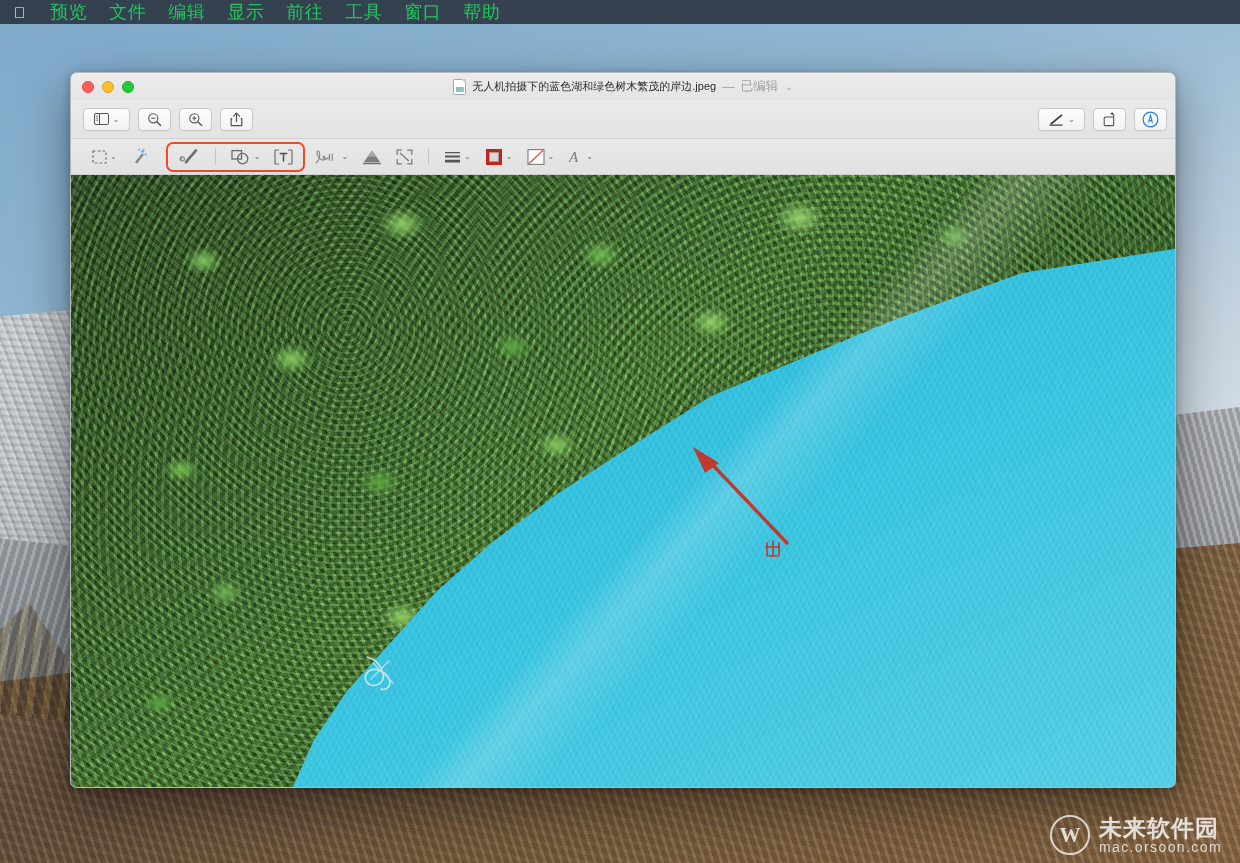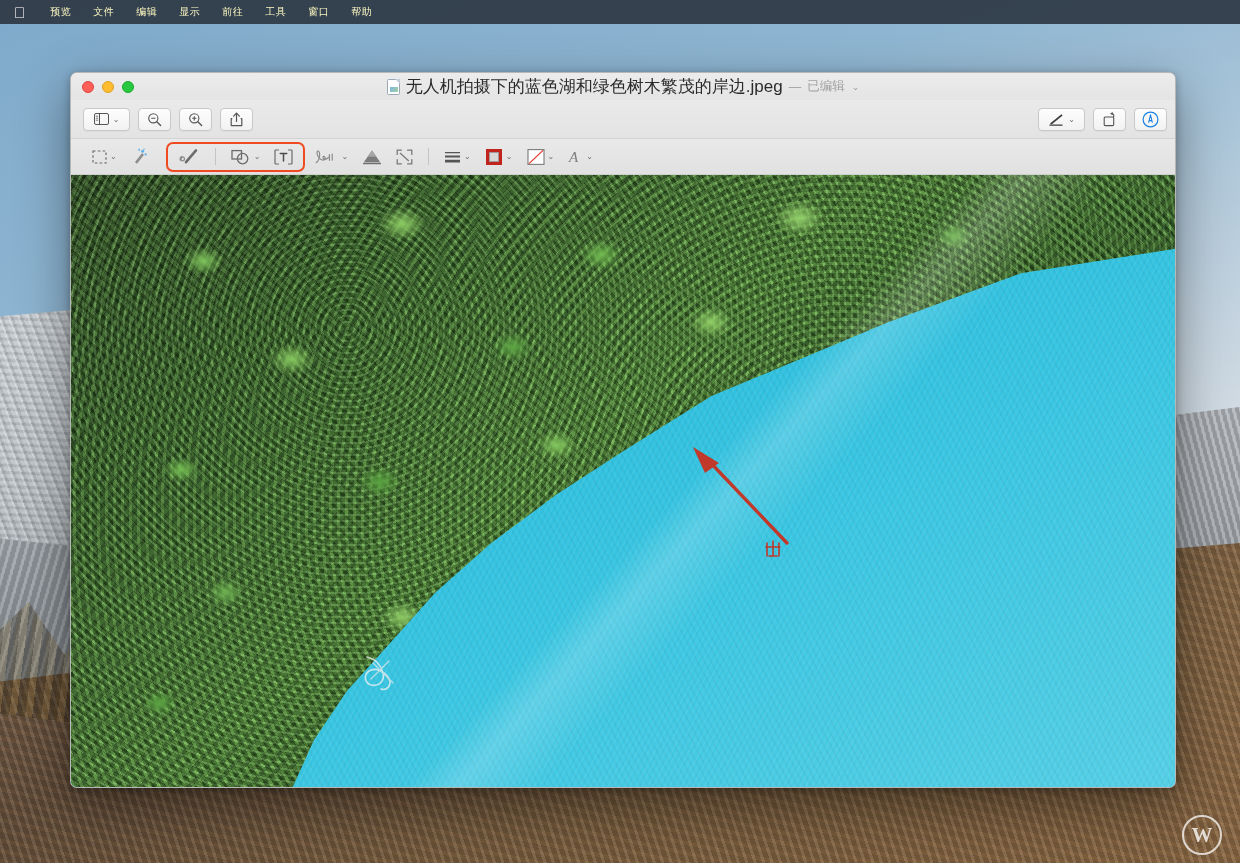--- a/index.html
+++ b/index.html
@@ -71,21 +71,21 @@
   
   #menubar {
     position: absolute; top: 0; left: 0; width: 1240px; height: 24px;
     background: rgba(46,55,67,.92);
     display: flex; align-items: center;
     padding-left: 14px; gap: 0;
     color: #fff; z-index: 50;
   }
   .menu-apple { font-size: 15px; line-height: 1; padding: 0 14px 0 0; color: #fff; }
   .menu-item {
-    font-size: 10px; padding: 0 11px; color: #fef9c3; letter-spacing: .5px;
+    font-size: 18px; padding: 0 11px; color: #22c55e; letter-spacing: .5px;
     white-space: nowrap;
   }
 
   
   #window {
     position: absolute; left: 70px; top: 72px; width: 1106px; height: 716px;
     border-radius: 7px;
     background: #ebebeb;
     box-shadow: 0 18px 52px rgba(0,0,0,.42), 0 2px 8px rgba(0,0,0,.28);
     overflow: hidden;
@@ -115,21 +115,21 @@
   }
   .doc-icon::before {
     content: ""; position: absolute; right: -1px; top: -1px;
     border-width: 0 5px 5px 0; border-style: solid;
     border-color: transparent #c3ced8 transparent transparent;
   }
   .doc-icon::after {
     content: ""; position: absolute; left: 2px; bottom: 2px; width: 8px; height: 5px;
     background: linear-gradient(120deg, #7fb8e0 0%, #9fd0a0 100%);
   }
-  .title-text { font-size: 17px; color: #2b2b2b; }
+  .title-text { font-size: 11px; color: #2b2b2b; }
   .title-edited { font-size: 12.5px; color: #a0a0a0; }
   .title-chev { font-size: 9px; color: #9a9a9a; margin-left: 1px; }
 
   
   .toolbar {
     height: 39px; display: flex; align-items: center;
     padding: 0 8px 0 12px; gap: 8px;
     background: linear-gradient(180deg, #eaeaea 0%, #e3e3e3 100%);
     border-bottom: 1px solid #d2d2d2;
   }
@@ -477,15 +477,19 @@
 
       <svg class="anno-sketch-white" viewBox="0 0 42 40">
         <path d="M8 4 C16 6 22 12 24 20 C26 28 20 34 12 32 C6 30 4 22 10 18 C16 14 26 18 30 26 C33 32 28 38 22 36" fill="none" stroke="#f2f2f2" stroke-width="1.6" stroke-linecap="round"></path>
         <path d="M14 10 L34 30 M30 8 L12 26" fill="none" stroke="#e8e8e8" stroke-width="1.2" stroke-linecap="round"></path>
       </svg>
     </div>
   </div>
 
   <div id="watermark">
     <div class="wm-logo">W</div>
+    <div class="wm-text">
+      <div class="wm-cn">未来软件园</div>
+      <div class="wm-en">mac.orsoon.com</div>
+    </div>
   </div>
 
 </div>
 
 </body></html>

